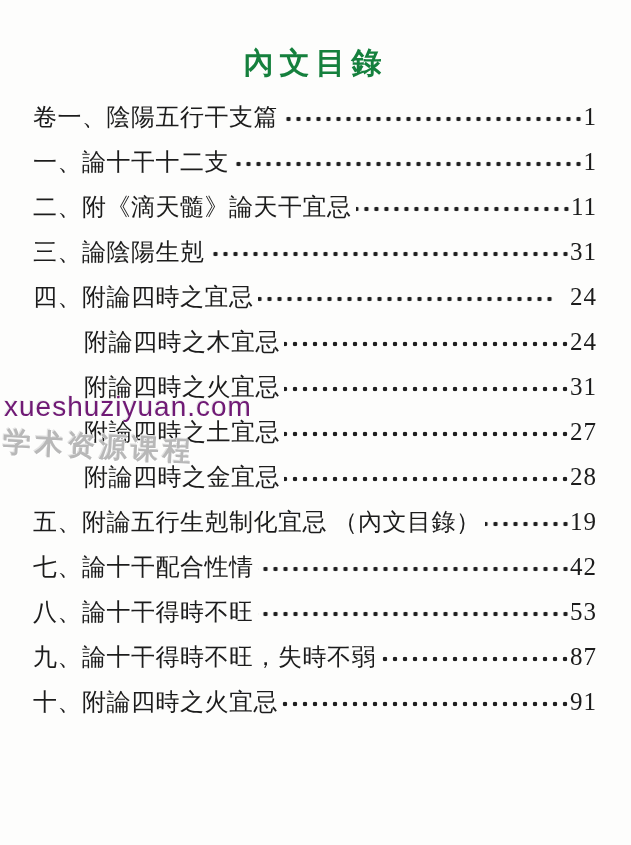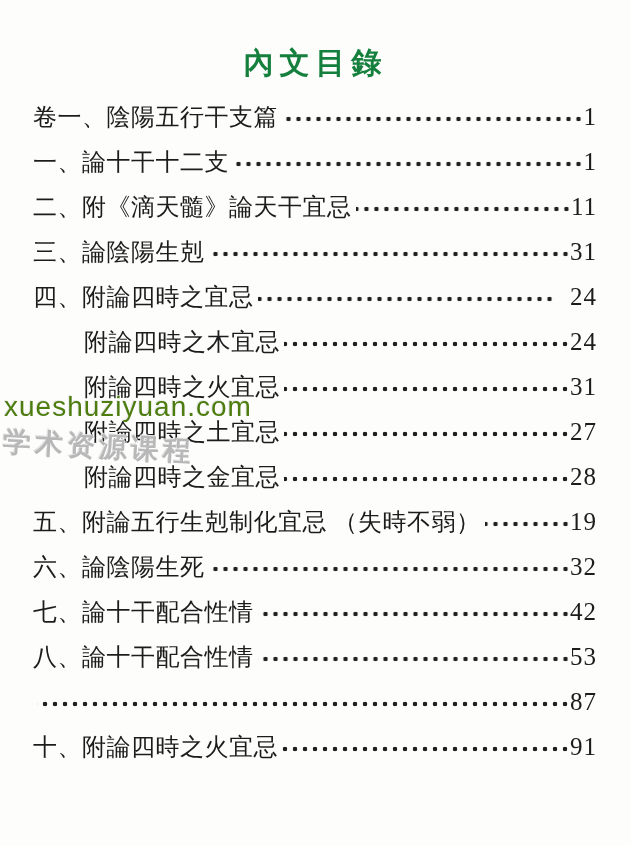--- a/index.html
+++ b/index.html
@@ -71,21 +71,21 @@
     left: 4px;
     top: 394px;
     pointer-events: none;
     user-select: none;
   }
   .wm-url {
     font-family: "Liberation Sans", "DejaVu Sans", sans-serif;
     font-size: 28px;
     line-height: 26px;
     letter-spacing: 1px;
-    color: #4d7c0f;
+    color: #701a75;
     text-shadow: 1px 1px 0 #ffffff, -1px -1px 0 #e9e9e9;
   }
   .wm-cn {
     display: inline-block;
     margin-top: 3px;
     font-family: "Liberation Sans", "DejaVu Sans", sans-serif;
     font-size: 28px;
     font-weight: bold;
     letter-spacing: 4px;
     color: #b8b8b8;
@@ -152,44 +152,40 @@
     </div>
 
     <div class="row sub">
       <span class="label">附論四時之金宜忌</span>
       <span class="leader"></span>
       <span class="page-num">28</span>
     </div>
 
 
     <div class="row">
-      <span class="label">五、附論五行生剋制化宜忌 （失時不弱）</span>
+      <span class="label">五、附論五行生剋制化宜忌 （內文目錄）</span>
       <span class="leader"></span>
       <span class="page-num">19</span>
     </div>
 
-    <div class="row">
-      <span class="label">六、論陰陽生死</span>
-      <span class="leader"></span>
-      <span class="page-num">32</span>
-    </div>
 
     <div class="row">
       <span class="label">七、論十干配合性情</span>
       <span class="leader"></span>
       <span class="page-num">42</span>
     </div>
 
     <div class="row">
-      <span class="label">八、論十干配合性情</span>
+      <span class="label">八、論十干得時不旺</span>
       <span class="leader"></span>
       <span class="page-num">53</span>
     </div>
 
     <div class="row">
+      <span class="label">九、論十干得時不旺，失時不弱</span>
       <span class="leader"></span>
       <span class="page-num">87</span>
     </div>
 
     <div class="row">
       <span class="label">十、附論四時之火宜忌</span>
       <span class="leader"></span>
       <span class="page-num">91</span>
     </div>
 

